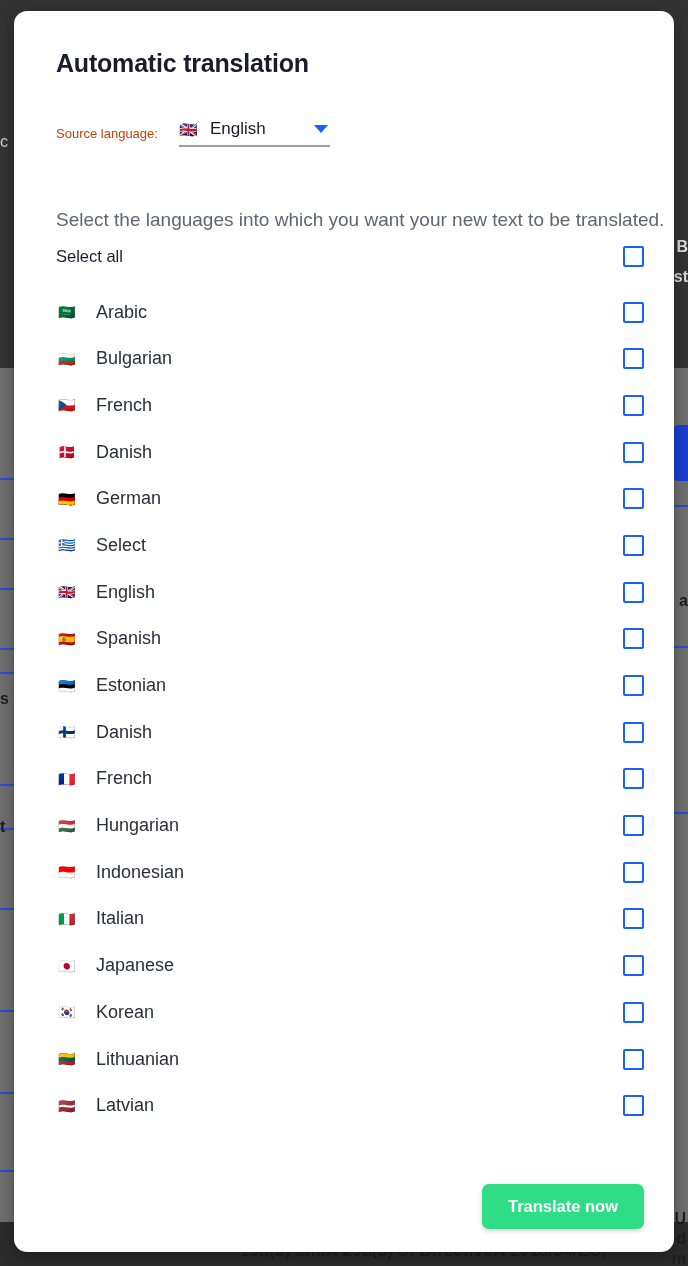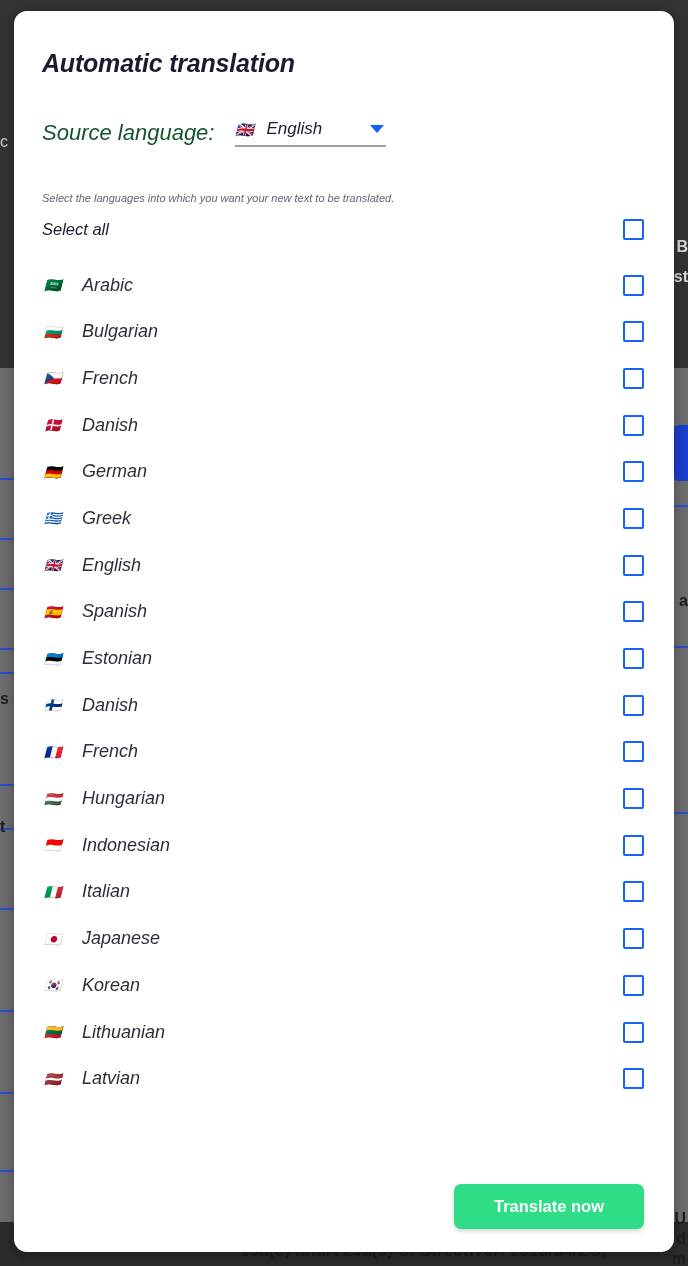--- a/index.html
+++ b/index.html
@@ -102,41 +102,40 @@
     background: #ffffff;
     border-radius: 13px;
     box-shadow: 0 3px 14px rgba(0,0,0,.35);
     overflow: hidden;
     display: flex;
     flex-direction: column;
   }
 
   #modal-body {
     flex: 1 1 auto;
-    padding: 38px 30px 0 28px;
+    padding: 38px 30px 0 42px;
     overflow: hidden;
-    font-style: italic;
   }
 
   #dialog-title {
     font-size: 25px;
     font-weight: bold;
     color: #1b1b2f;
     letter-spacing: -.2px;
   }
 
   
   #source-row {
     display: flex;
     align-items: center;
     margin-top: 41px;
   }
   #source-label {
-    font-size: 22px;
-    color: #14532d;
+    font-size: 13px;
+    color: #c2410c;
   }
   #source-select {
     margin-left: 21px;
     display: flex;
     align-items: center;
     width: 151px;
     padding-bottom: 6px;
     border-bottom: 2px solid #9aa1ab;
     cursor: pointer;
   }
@@ -154,22 +153,22 @@
   #source-caret {
     width: 0; height: 0;
     border-left: 7px solid transparent;
     border-right: 7px solid transparent;
     border-top: 8px solid #0f62fe;
     margin-right: 2px;
   }
 
   
   #instruction {
-    margin-top: 45px;
-    font-size: 11px;
+    margin-top: 62px;
+    font-size: 19px;
     color: #5d6672;
     white-space: nowrap;
   }
 
   .row {
     display: flex;
     align-items: center;
     height: 46.7px;
   }
   #select-all-row { margin-top: 2px; }
@@ -219,21 +218,21 @@
     margin-left: 57px;
   }
   #footer-spacer { flex: 1 1 auto; }
   #translate-button {
     background: #2edd85;
     color: #ffffff;
     font-size: 16.5px;
     font-weight: bold;
     border: none;
     border-radius: 7px;
-    padding: 13px 40px;
+    padding: 13px 26px;
     cursor: pointer;
     box-shadow: 0 2px 5px rgba(0,0,0,.18);
     font-family: "Liberation Sans", sans-serif;
   }
 </style>
 </head>
 <body>
 
 <div id="backdrop">
   <div id="bg-doc-band"></div>
@@ -320,21 +319,21 @@
           <span class="checkbox"></span>
         </div>
         <div class="row">
           <span class="row-flag">🇩🇪</span>
           <span class="row-label">German</span>
           <span class="row-spacer"></span>
           <span class="checkbox"></span>
         </div>
         <div class="row">
           <span class="row-flag">🇬🇷</span>
-          <span class="row-label">Greek</span>
+          <span class="row-label">Select</span>
           <span class="row-spacer"></span>
           <span class="checkbox"></span>
         </div>
         <div class="row">
           <span class="row-flag">🇬🇧</span>
           <span class="row-label">English</span>
           <span class="row-spacer"></span>
           <span class="checkbox"></span>
         </div>
         <div class="row">

